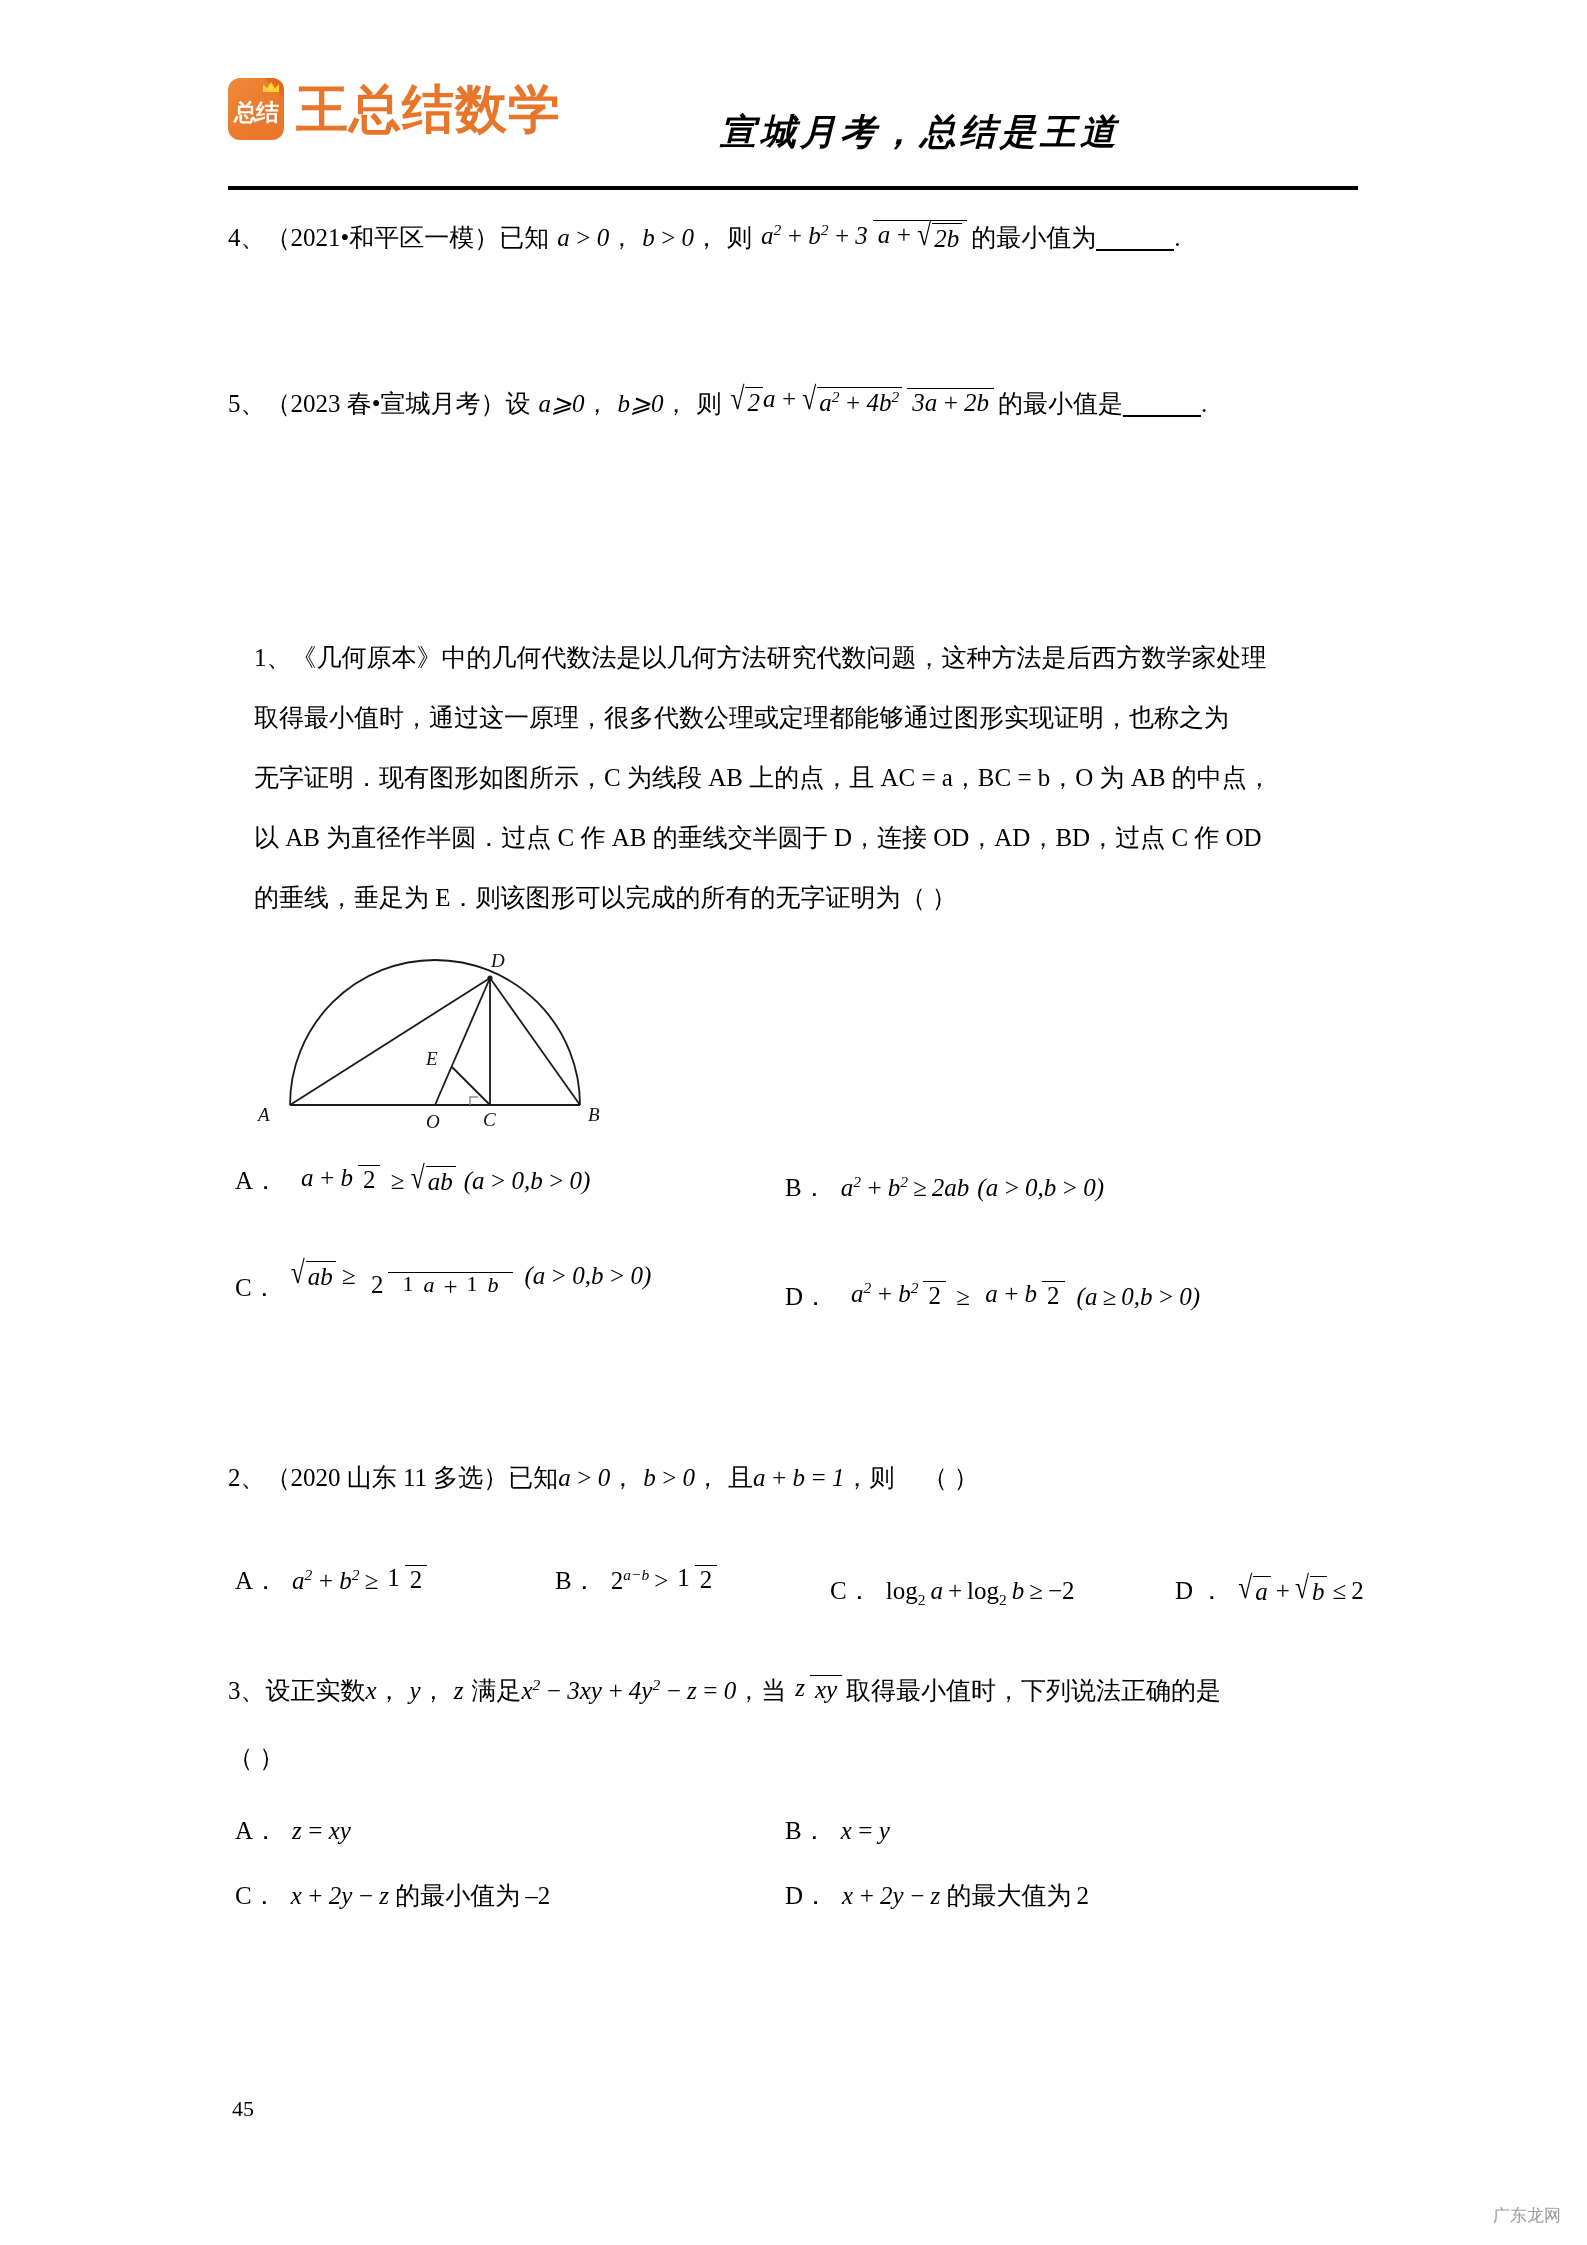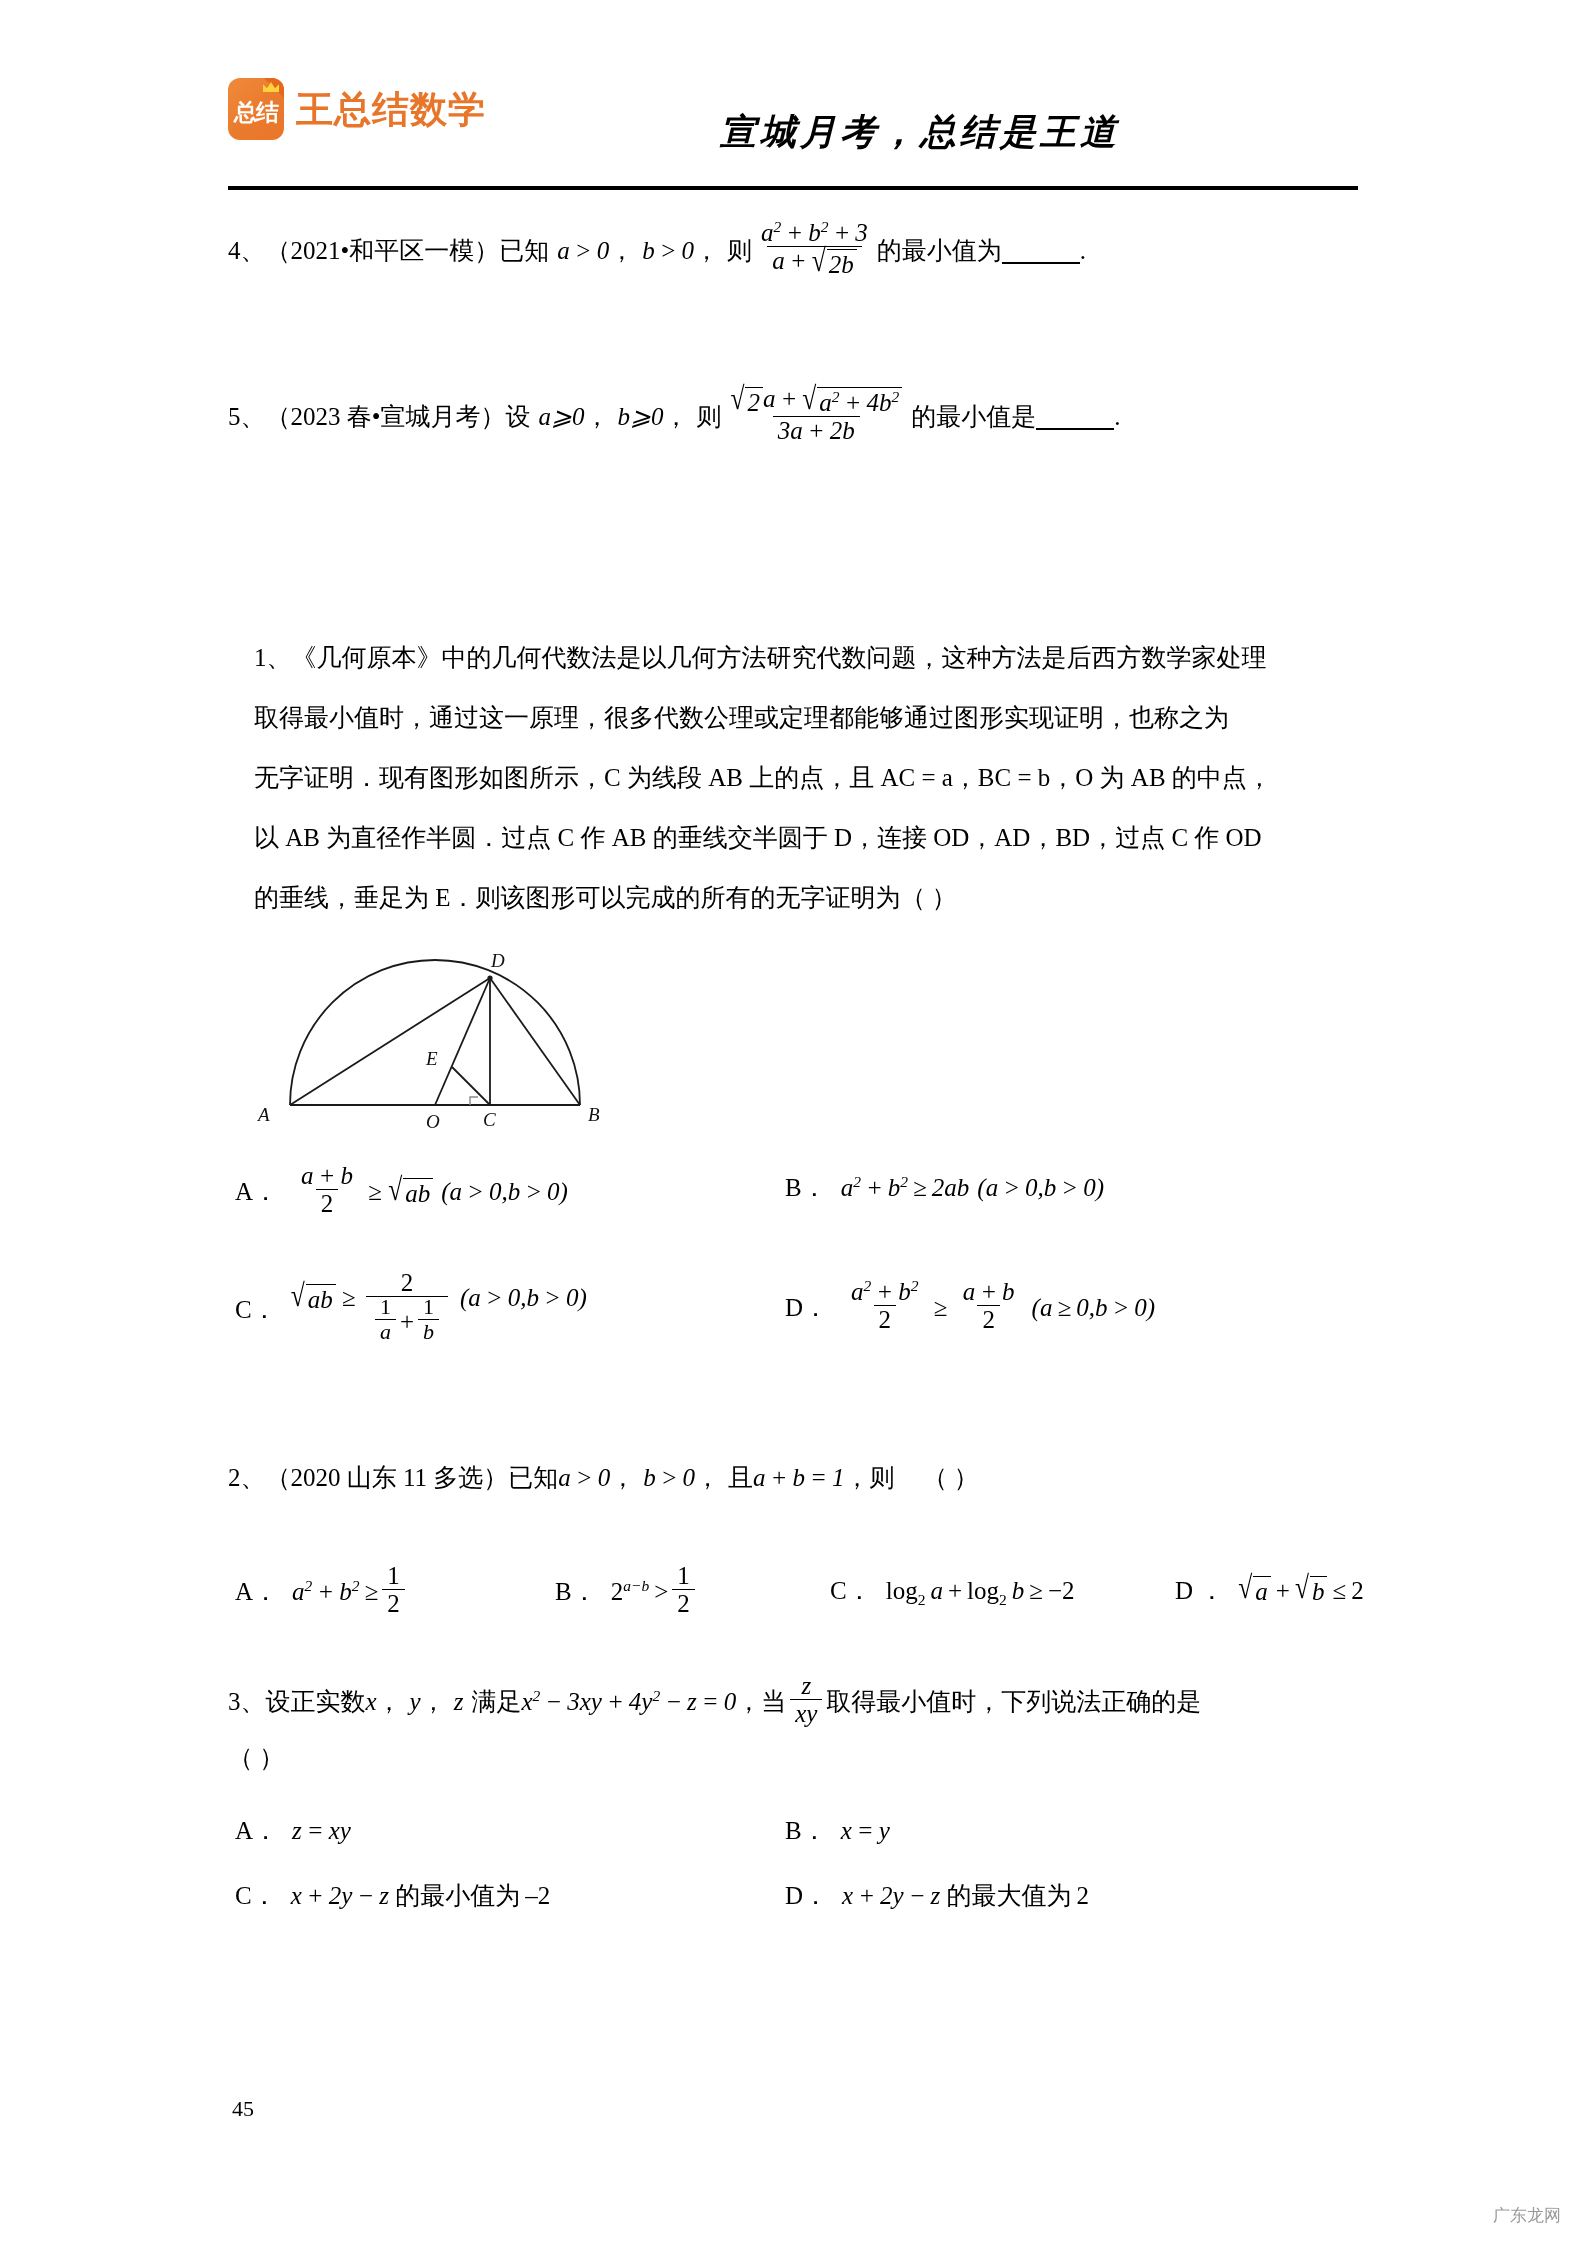--- a/index.html
+++ b/index.html
@@ -70,21 +70,21 @@
     font-size: 23px;
     letter-spacing: -1px;
     line-height: 1;
     margin-top: 6px;
   }
   .logo-text {
     margin-left: 12px;
     color: #e8762a;
     font-family: "Liberation Sans", "DejaVu Sans", sans-serif;
     font-weight: 700;
-    font-size: 37px;
+    font-size: 52px;
     letter-spacing: 1px;
     line-height: 1;
   }
   .tagline {
     position: absolute;
     left: 492px;
     top: 38px;
     font-family: "Liberation Serif", "DejaVu Serif", serif;
     font-style: italic;
     font-weight: 700;
@@ -119,21 +119,21 @@
     display: inline-flex;
     align-items: center;
     vertical-align: middle;
   }
   .sp3 { display: inline-block; width: 14px; }
   .sp2 { display: inline-block; width: 8px; }
 
   
   .frac {
     display: inline-flex;
-    flex-direction: column;
+    flex-direction: row;
     align-items: center;
     vertical-align: middle;
     margin: 0 4px;
     position: relative;
     top: -2px;
   }
   .frac > .num { padding: 0 5px 1px 5px; }
   .frac > .den { padding: 1px 5px 0 5px; border-top: 1.6px solid #000; }
   .frac.small { font-size: 22px; }
 

